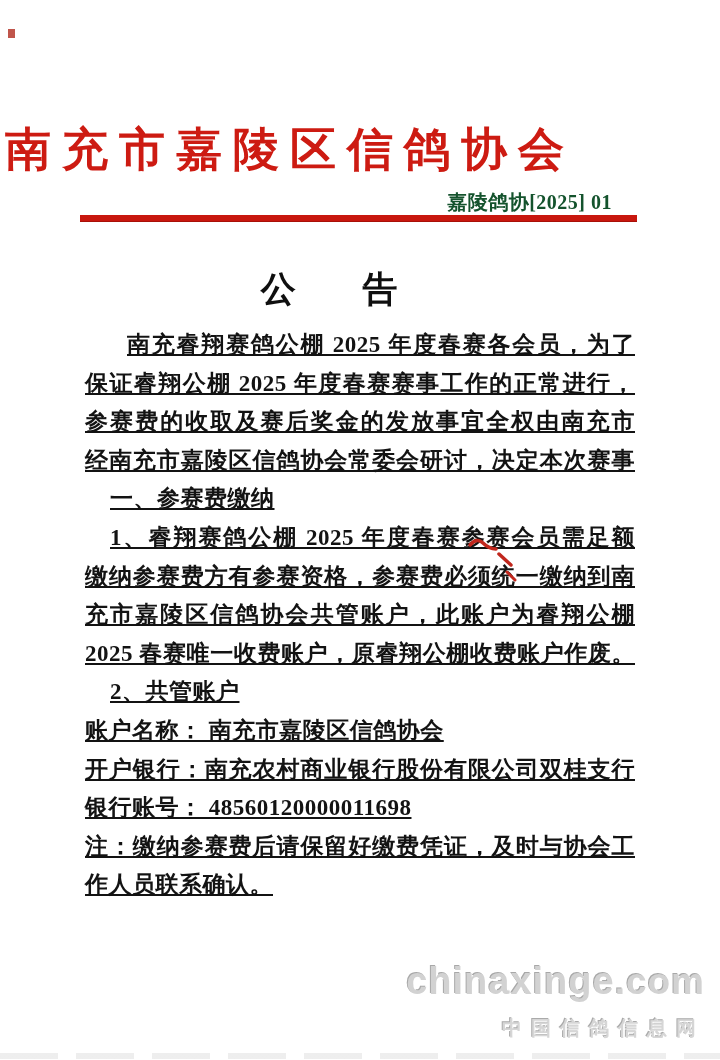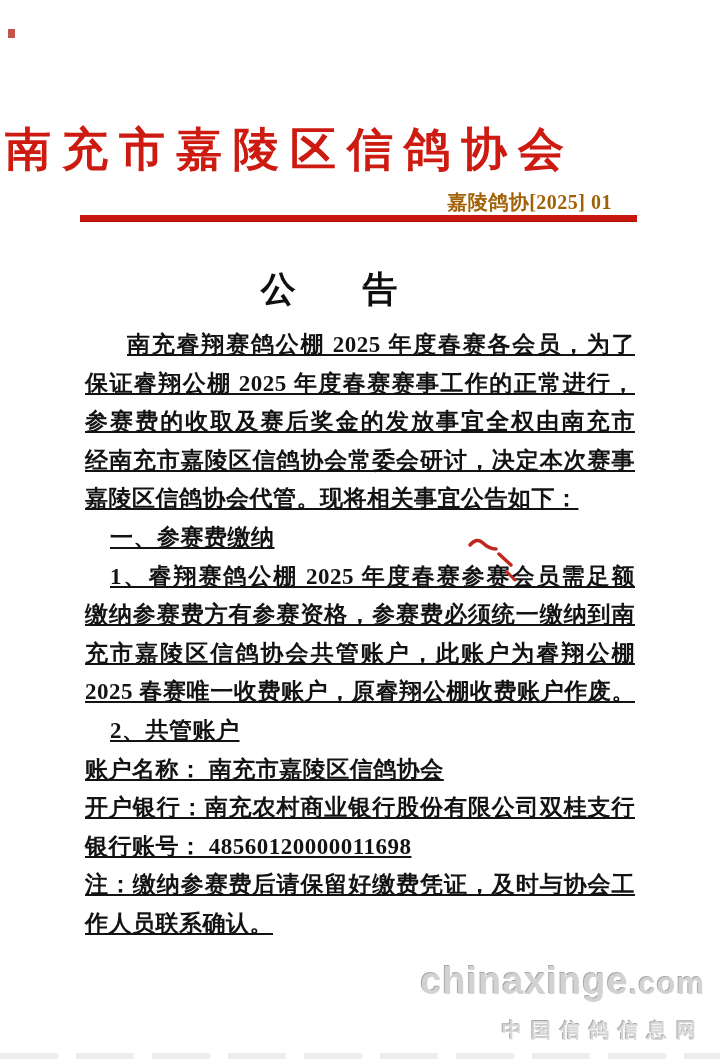--- a/index.html
+++ b/index.html
@@ -9,21 +9,21 @@
   }
   .page{position:absolute;inset:0;background:#ffffff;}
 
   .org-title{
     position:absolute;left:0;top:119px;width:580px;text-align:center;
     font-size:46px;font-weight:700;color:#cd1b12;letter-spacing:11px;
     white-space:nowrap;
   }
   .doc-number{
     position:absolute;top:189px;right:108px;
-    font-size:20px;font-weight:700;color:#a16207;letter-spacing:0.5px;
+    font-size:20px;font-weight:700;color:#14532d;letter-spacing:0.5px;
     font-family:"Liberation Serif","DejaVu Serif",serif;
     text-align:right;
   }
   .red-line{
     position:absolute;left:80px;top:215px;width:557px;height:6px;
     background:#c8170e;border-bottom:1px solid #a81008;
   }
   .notice-heading{
     position:absolute;left:0;top:266px;width:660px;text-align:center;
     font-size:35px;font-weight:600;color:#0f0f0f;word-spacing:54px;letter-spacing:2px;
@@ -47,21 +47,21 @@
   }
 
   .watermark{
     position:absolute;right:15px;top:960px;text-align:right;
     font-family:"Liberation Sans","DejaVu Sans",sans-serif;white-space:nowrap;
   }
   .wm-domain{
     font-size:38px;font-weight:700;color:#d2d2d2;letter-spacing:1px;line-height:42px;
     text-shadow:2px 2px 0 #ffffff,-1px -1px 0 #a8a8a8;
   }
-  .wm-tld{font-size:31px;}
+  .wm-tld{font-size:37px;}
   .wm-site{
     margin-top:12px;font-size:20px;font-weight:700;color:#d6d6d6;letter-spacing:9px;
     text-shadow:1px 1px 0 #ffffff,-1px -1px 0 #aaaaaa;
   }
 
   .bottom-band{
     position:absolute;left:0;bottom:1px;width:720px;height:6px;opacity:0.9;
     background:repeating-linear-gradient(90deg,#ececec 0 58px,#ffffff 58px 76px);
   }
 </style>
@@ -78,21 +78,20 @@
 
   <div class="red-line"></div>
 
   <div class="notice-heading">公 告</div>
 
   <div class="doc-body">
       <div class="bodyline indent-para justify">南充睿翔赛鸽公棚 2025 年度春赛各会员，为了</div>
       <div class="bodyline justify">保证睿翔公棚 2025 年度春赛赛事工作的正常进行，</div>
       <div class="bodyline justify">参赛费的收取及赛后奖金的发放事宜全权由南充市</div>
       <div class="bodyline justify">经南充市嘉陵区信鸽协会常委会研讨，决定本次赛事</div>
-      <div class="bodyline">嘉陵区信鸽协会代管。现将相关事宜公告如下：</div>
       <div class="bodyline indent-list">一、参赛费缴纳</div>
       <div class="bodyline indent-list justify">1、睿翔赛鸽公棚 2025 年度春赛参赛会员需足额</div>
       <div class="bodyline justify">缴纳参赛费方有参赛资格，参赛费必须统一缴纳到南</div>
       <div class="bodyline justify">充市嘉陵区信鸽协会共管账户，此账户为睿翔公棚</div>
       <div class="bodyline justify">2025 春赛唯一收费账户，原睿翔公棚收费账户作废。</div>
       <div class="bodyline indent-list">2、共管账户</div>
       <div class="bodyline">账户名称： 南充市嘉陵区信鸽协会</div>
       <div class="bodyline justify">开户银行：南充农村商业银行股份有限公司双桂支行</div>
       <div class="bodyline">银行账号： 48560120000011698</div>
       <div class="bodyline justify">注：缴纳参赛费后请保留好缴费凭证，及时与协会工</div>

